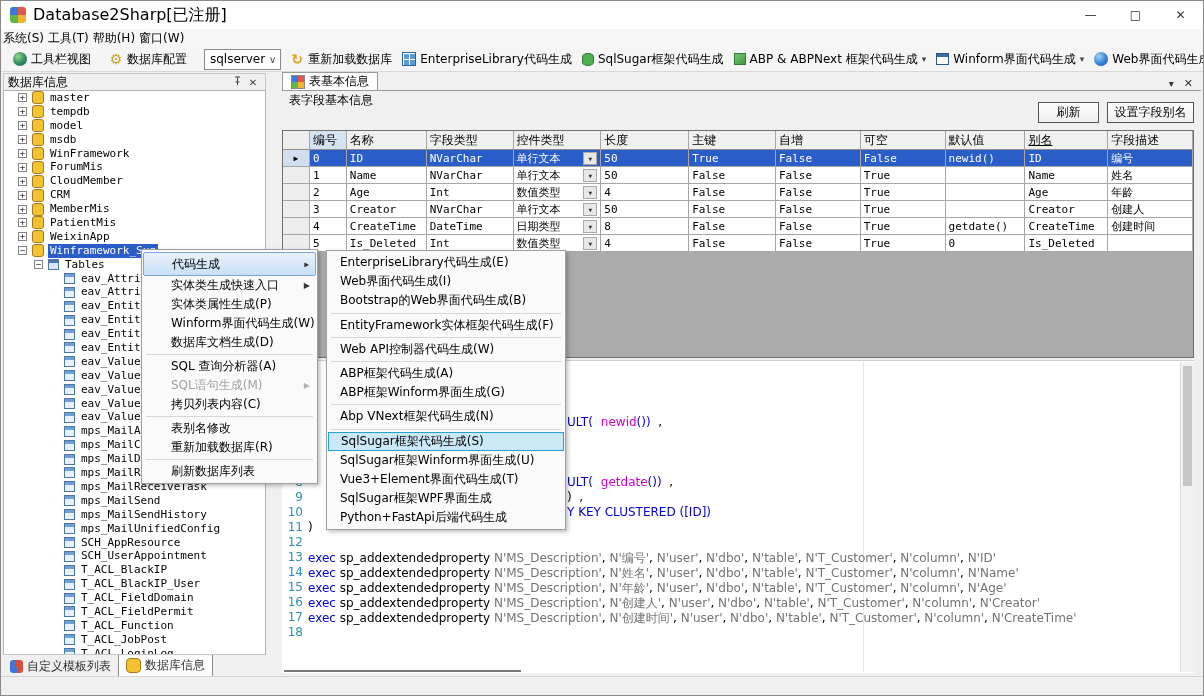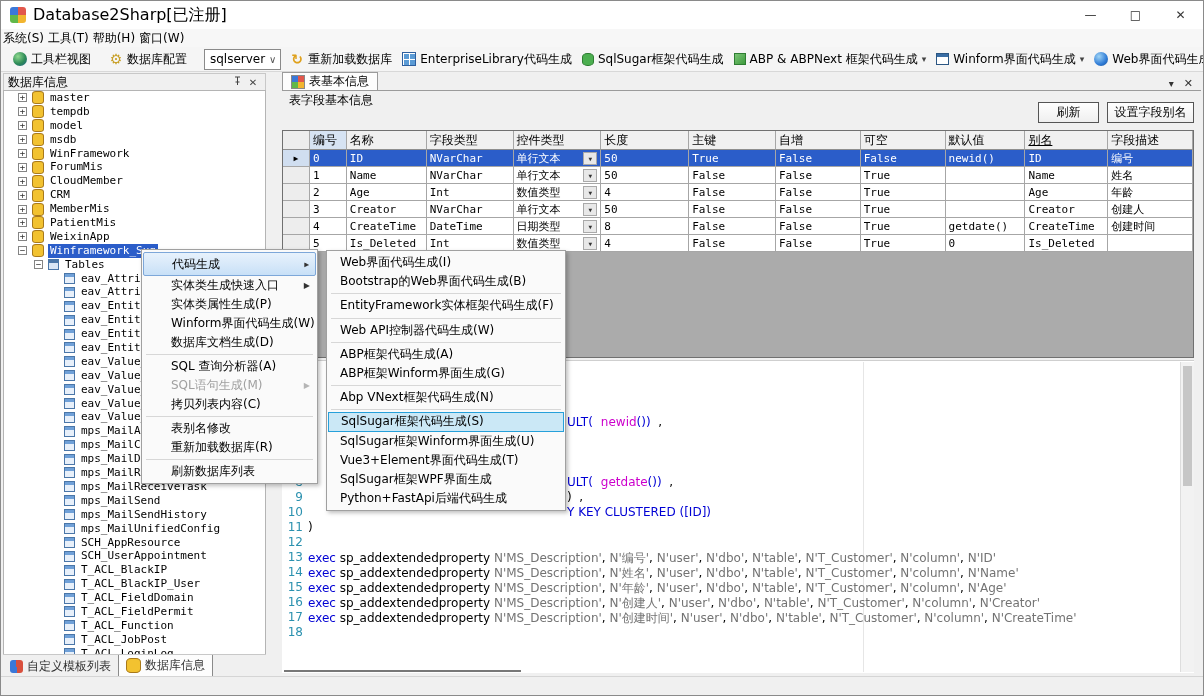--- a/index.html
+++ b/index.html
@@ -679,20 +679,23 @@
       </div>
       <div class="menu-item">
         <span>重新加载数据库(R)</span>
       </div>
       <div class="menu-sep"></div>
       <div class="menu-item">
         <span>刷新数据库列表</span>
       </div>
     </div>
   <div id="menu2" class="menu">
+      <div class="menu-item">
+        <span>EnterpriseLibrary代码生成(E)</span>
+      </div>
       <div class="menu-item">
         <span>Web界面代码生成(I)</span>
       </div>
       <div class="menu-item">
         <span>Bootstrap的Web界面代码生成(B)</span>
       </div>
       <div class="menu-sep"></div>
       <div class="menu-item">
         <span>EntityFramework实体框架代码生成(F)</span>
       </div>

